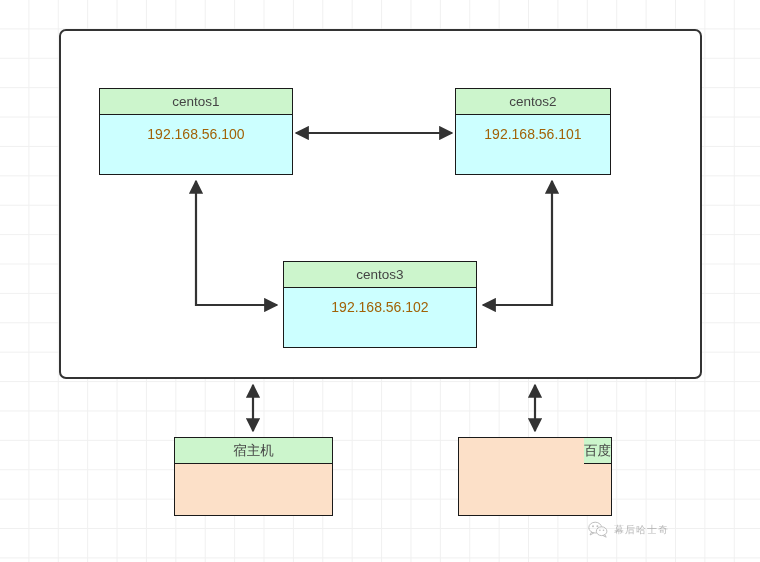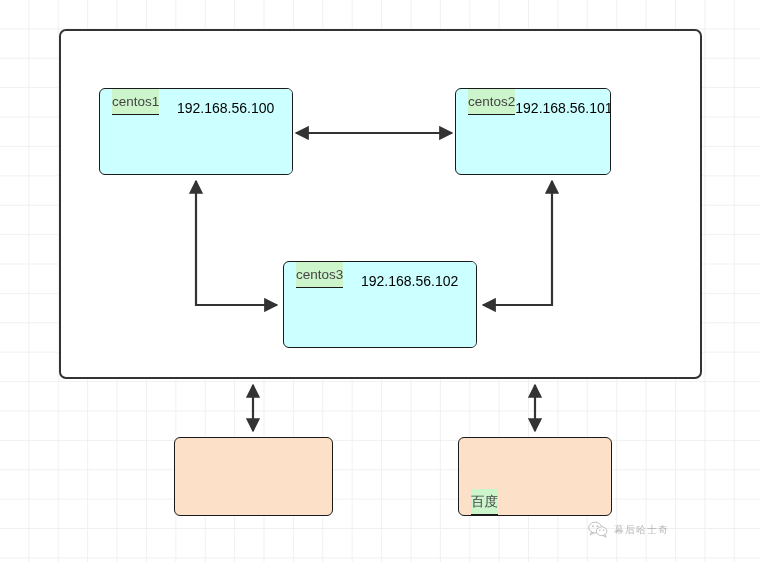--- a/index.html
+++ b/index.html
@@ -32,43 +32,42 @@
     border: 2.5px solid #333333;
     border-radius: 7px;
     background: #ffffff;
   }
 
   
   .node {
     position: absolute;
     box-sizing: border-box;
     border: 1.7px solid #1a1a1a;
-    border-radius: 6px;
+    border-radius: 0;
     overflow: hidden;
     background: #ccffff;
     display: flex;
-    flex-direction: row;
-    padding-left: 12px;
+    flex-direction: column;
   }
   .node .title {
     height: 26px;
     line-height: 26px;
     text-align: center;
     font-size: 13.5px;
     color: #444444;
     border-bottom: 1.7px solid #1a1a1a;
     box-sizing: border-box;
     background: #ccf5cc;
     white-space: nowrap;
   }
   .node .body {
     flex: 1;
     text-align: center;
     font-size: 14px;
-    color: #000000;
+    color: #a16207;
     padding-top: 11px;
     box-sizing: border-box;
     white-space: nowrap;
   }
   .node.cyan { background: #ccffff; }
   .node.cyan .body { background: #ccffff; }
   .node.peach { background: #fce0c8; }
   .node.peach .body { background: #fce0c8; }
 
   
@@ -139,20 +138,21 @@
     <div class="title">centos2</div>
     <div class="body">192.168.56.101</div>
   </div>
 
   <div class="node cyan" id="node-centos3">
     <div class="title">centos3</div>
     <div class="body">192.168.56.102</div>
   </div>
 
   <div class="node peach" id="node-host">
+    <div class="title">宿主机</div>
   </div>
 
   <div class="node peach" id="node-baidu">
     <div class="title">百度</div>
   </div>
 
   <div class="watermark">
     <svg class="wm-icon" width="20" height="17" viewBox="0 0 20 17" xmlns="http://www.w3.org/2000/svg">
       <ellipse cx="7.2" cy="6.6" rx="6.4" ry="5.4" fill="none" stroke="#666666" stroke-width="1"></ellipse>
       <path d="M 3.6 11.0 L 2.0 14.0 L 5.6 12.1 Z" fill="none" stroke="#666666" stroke-width="1"></path>

